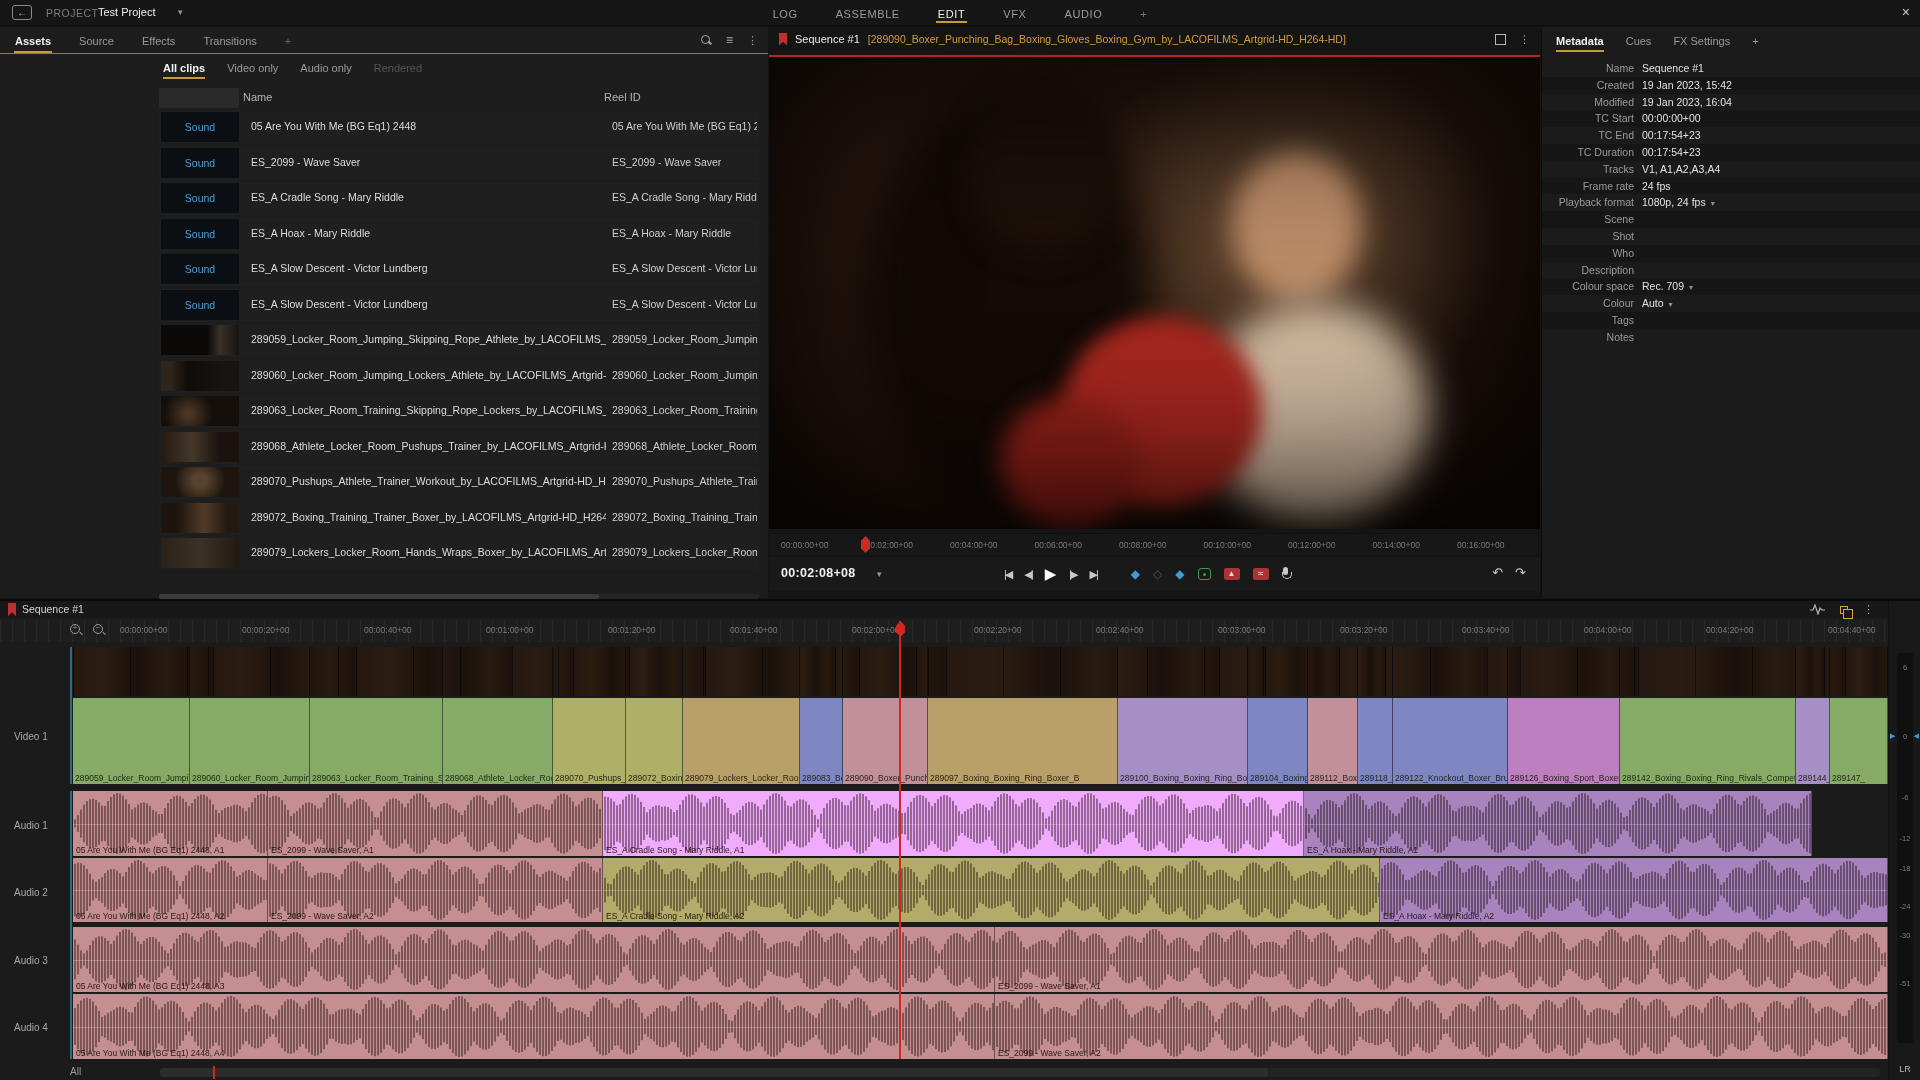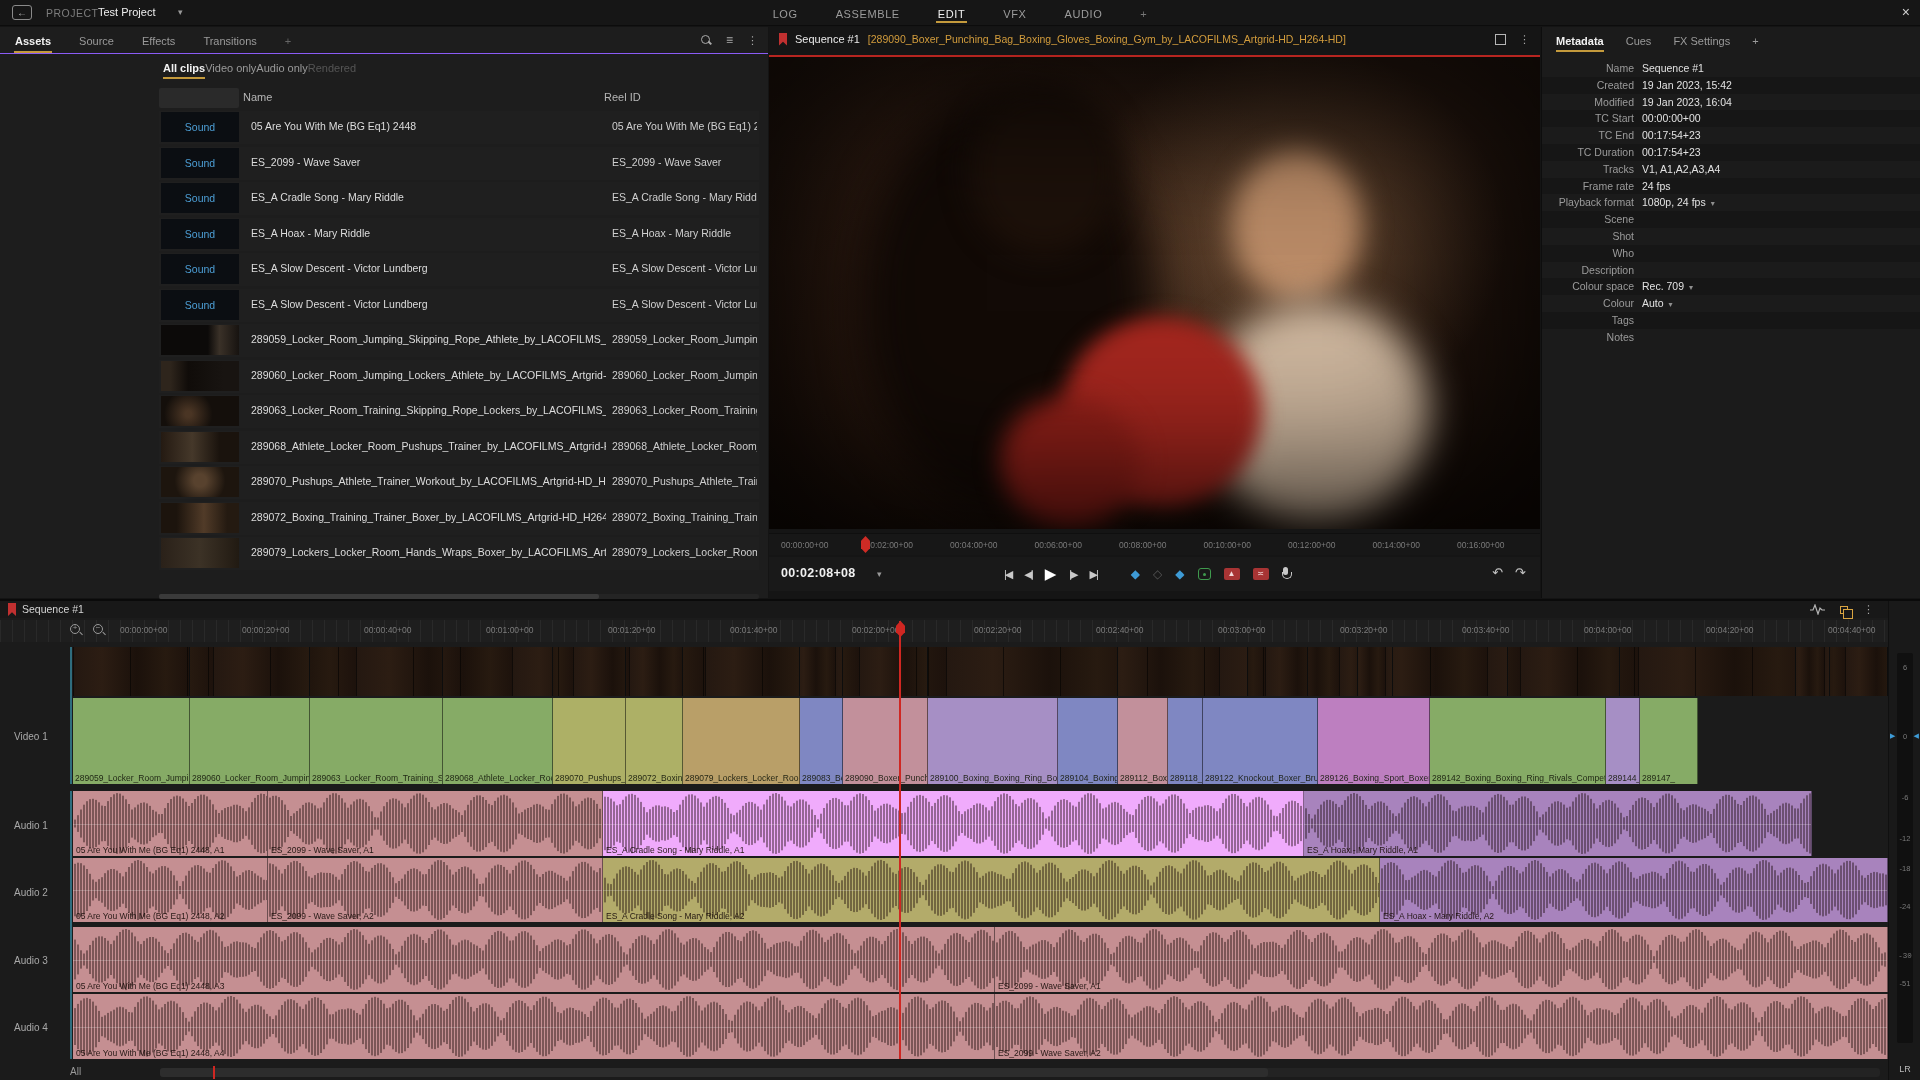--- a/index.html
+++ b/index.html
@@ -53,21 +53,21 @@
   
   .sidebar { position:absolute; left:0; top:27px; width:150px; height:544px; background:#1d1d1d; border-right:1px solid #141414; }
   .sb-group { position:absolute; left:8px; color:#c9c9c9; }
   .sb-item { position:absolute; left:22px; width:124px; color:#c4c4c4; cursor:default; }
   .sb-item.sel { color:#dfa03a; }
   .sb-item.dim { color:#6d6d6d; }
   .import-btn { position:absolute; left:36px; top:540px; width:108px; height:20px; border:1px solid #5c5c5c; border-radius:11px; color:#d8d8d8; text-align:center; line-height:18px; background:#222; }
 
   
   .browser { position:absolute; left:151px; top:27px; width:617px; height:544px; }
-  .b-tabs { position:absolute; left:12px; top:8px; display:flex; }
+  .b-tabs { position:absolute; left:12px; top:8px; display:flex; gap:22px; }
   .b-tab { color:#9a9a9a; position:relative; padding-bottom:5px; }
   .b-tab.active { color:#f2f2f2; font-weight:bold; }
   .b-tab.active::after { content:""; position:absolute; left:0; right:0; bottom:0; height:2px; background:#c49a3c; }
   .b-tab.dim { color:#555; }
   .b-head { position:absolute; left:8px; top:34px; width:600px; height:20px; color:#b5b5b5; }
   .b-head .thcell { position:absolute; left:0; top:0; width:80px; height:20px; background:#2a2a2a; border-radius:2px; }
   .b-rows { position:absolute; left:8px; top:57px; width:600px; }
   .row { position:relative; height:33px; margin-bottom:2.5px; background:#1f1f1f; }
   .thumb { position:absolute; left:2px; top:1px; width:78px; height:30px; background:#0b0e12; display:flex; align-items:center; justify-content:center; }
   .thumb .snd { color:#4d9fd6; font-size:10.5px; }
@@ -528,20 +528,23 @@
           <div class="lbl">289072_Boxing_Training_Trainer_Boxer_by_LACOFILMS_Artgrid-HD_H264-HD</div>
         </div>
         <div class="vclip" style="width: 117px; background: rgb(185, 159, 104);">
           <div class="lbl">289079_Lockers_Locker_Room_Hands_Wraps_Boxer_by_LACOFILMS_Artgrid-HD_H264-HD</div>
         </div>
         <div class="vclip" style="width: 43px; background: rgb(127, 135, 194);">
           <div class="lbl">289083_Boxer_Hands</div>
         </div>
         <div class="vclip" style="width: 85px; background: rgb(194, 144, 155);">
           <div class="lbl">289090_Boxer_Punching_Bag_Boxing_Gloves_Boxing_Gym_by_LACOFILMS_Artgrid-HD_H264-HD</div>
+        </div>
+        <div class="vclip" style="width: 190px; background: rgb(185, 159, 104);">
+          <div class="lbl">289097_Boxing_Boxing_Ring_Boxer_B</div>
         </div>
         <div class="vclip" style="width: 130px; background: rgb(166, 143, 197);">
           <div class="lbl">289100_Boxing_Boxing_Ring_Boxing__Jud</div>
         </div>
         <div class="vclip" style="width: 60px; background: rgb(127, 135, 194);">
           <div class="lbl">289104_Boxing_Boxing_</div>
         </div>
         <div class="vclip" style="width: 50px; background: rgb(194, 144, 155);">
           <div class="lbl">289112_Boxer_Boxing_Box</div>
         </div>
@@ -3091,21 +3094,21 @@
 
     <div class="meter">
       <div class="meter-col"></div>
       <div id="meter-scale">
           <div class="meter-num" style="top: 62px;">6</div>
           <div class="meter-num" style="top: 131px;">0</div>
           <div class="meter-num" style="top: 192px;">-6</div>
           <div class="meter-num" style="top: 233px;">-12</div>
           <div class="meter-num" style="top: 263px;">-18</div>
           <div class="meter-num" style="top: 301px;">-24</div>
-          <div class="meter-num" style="top: 351px; font-family: Liberation Mono, monospace;">-30</div>
+          <div class="meter-num" style="top: 330px;">-30</div>
           <div class="meter-num" style="top: 378px;">-51</div>
         </div>
       <span class="meter-arrow" style="left:1px;top:131px;">▶</span>
       <span class="meter-arrow" style="right:1px;top:131px;">◀</span>
       <div class="meter-lr">LR</div>
     </div>
 
     <div class="tl-bottom">
       <span class="all-label">All</span>
       <div class="b-scroll">

